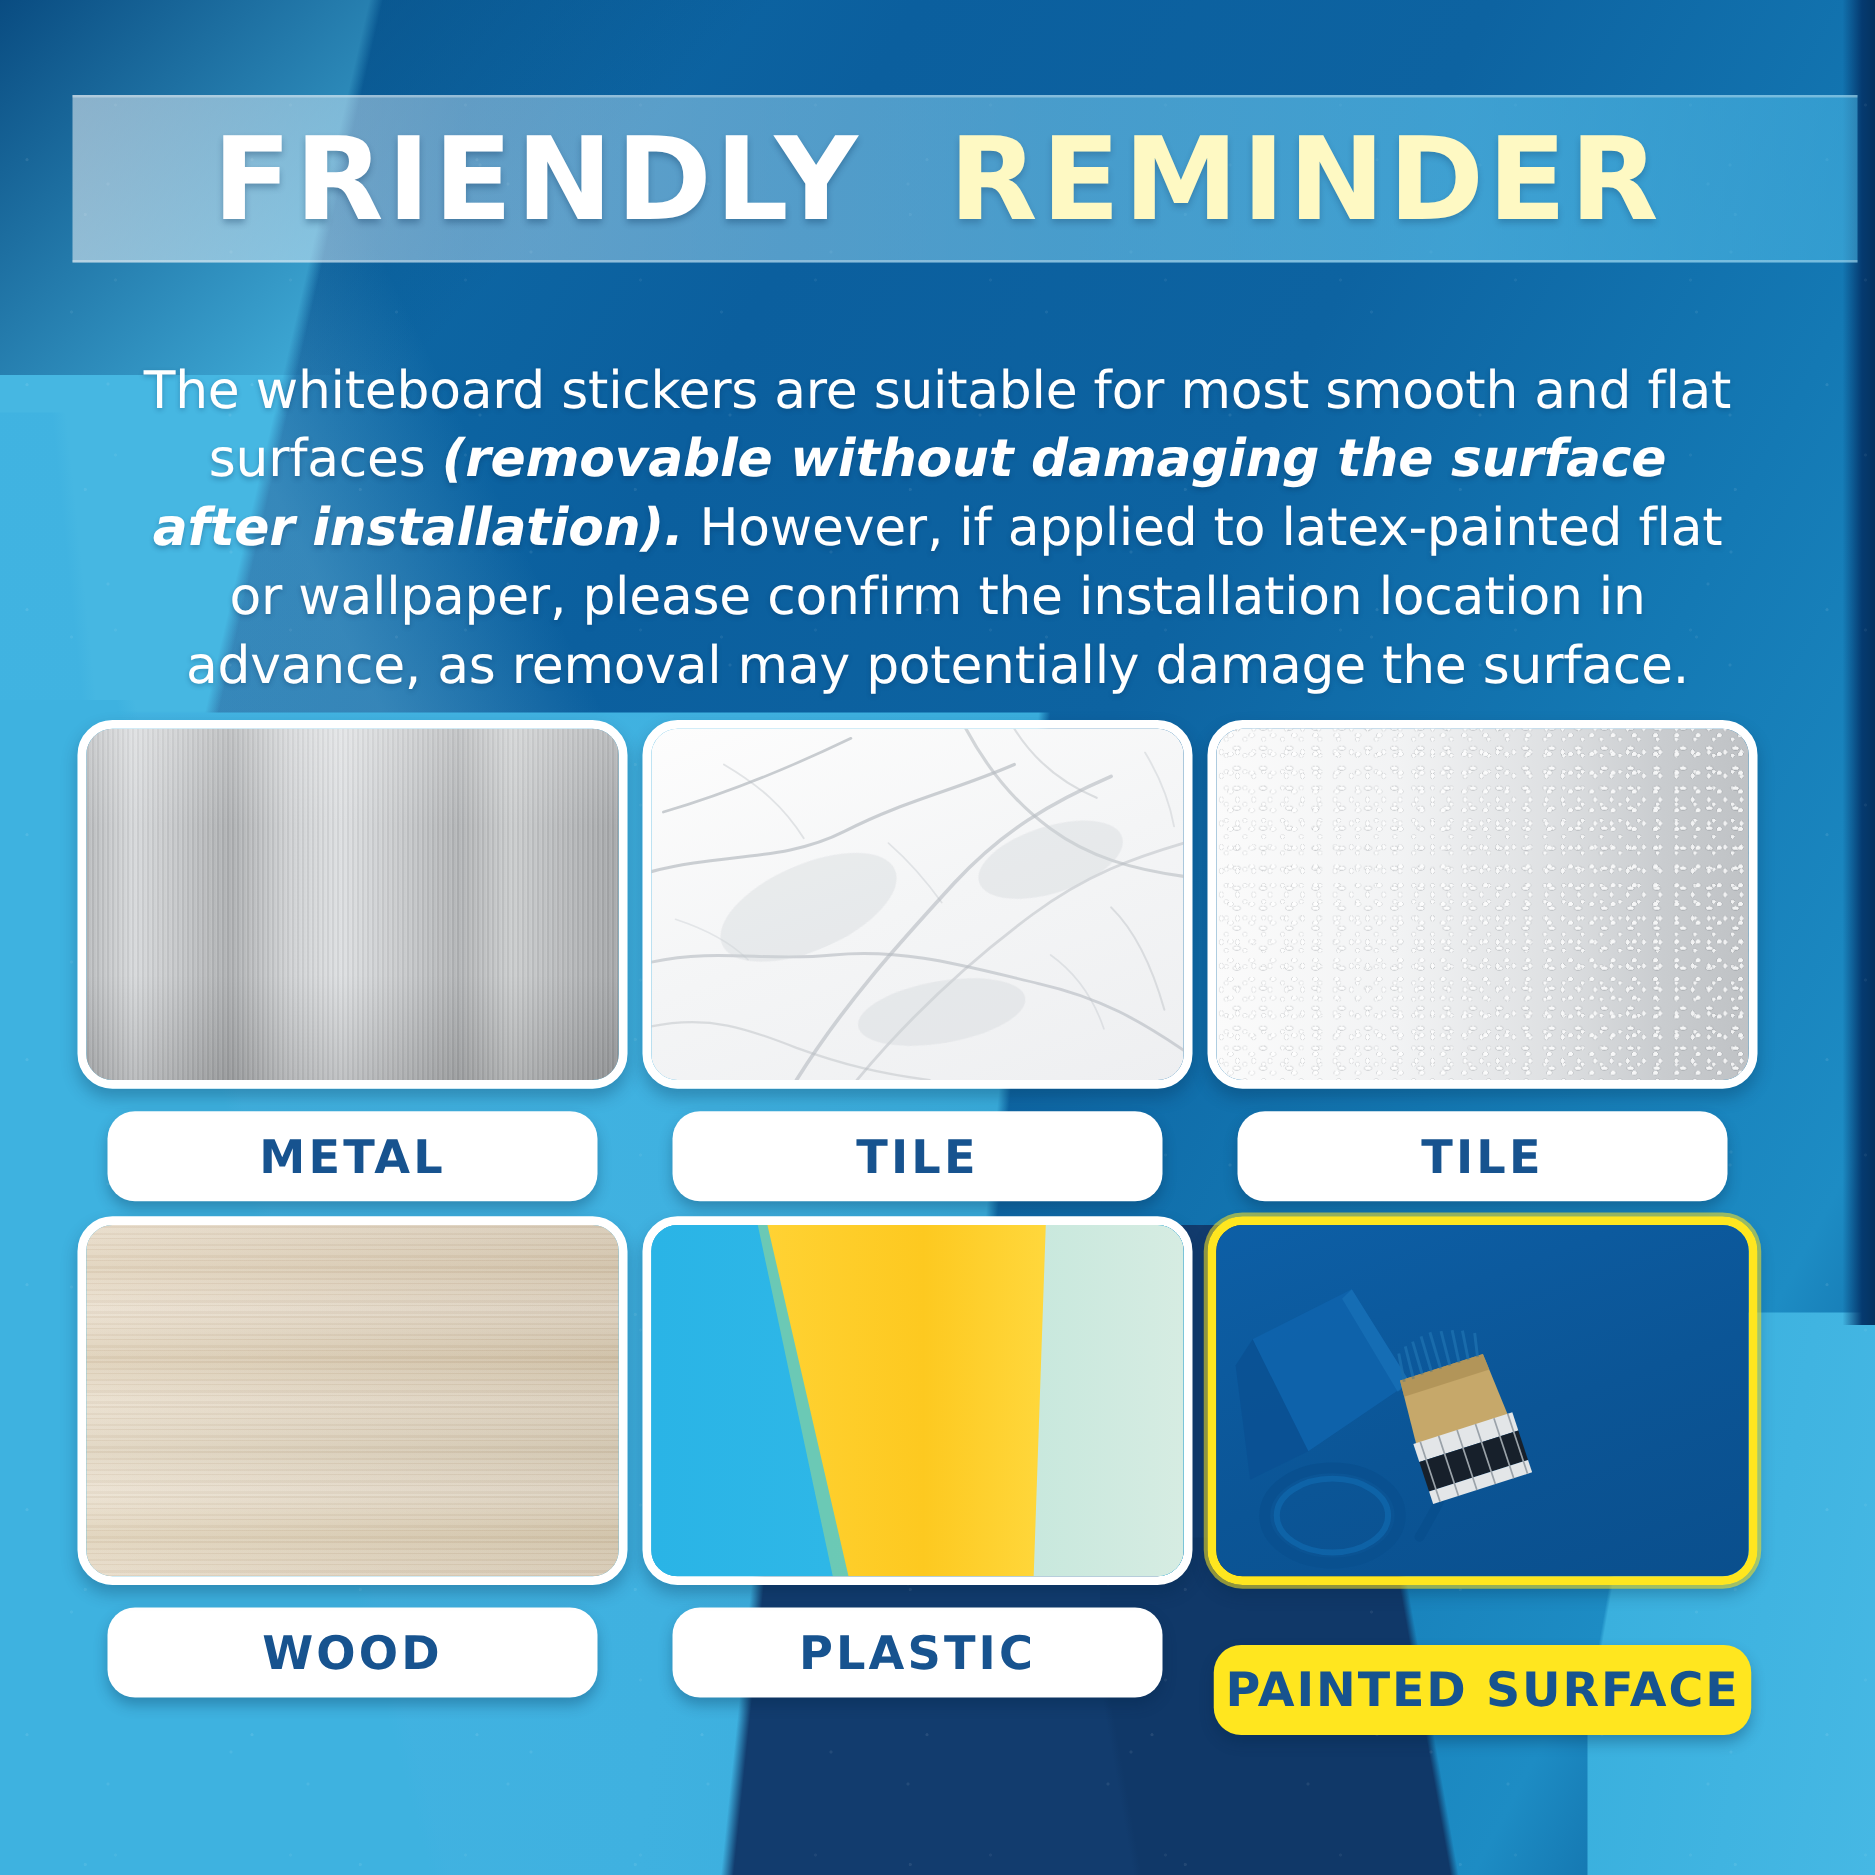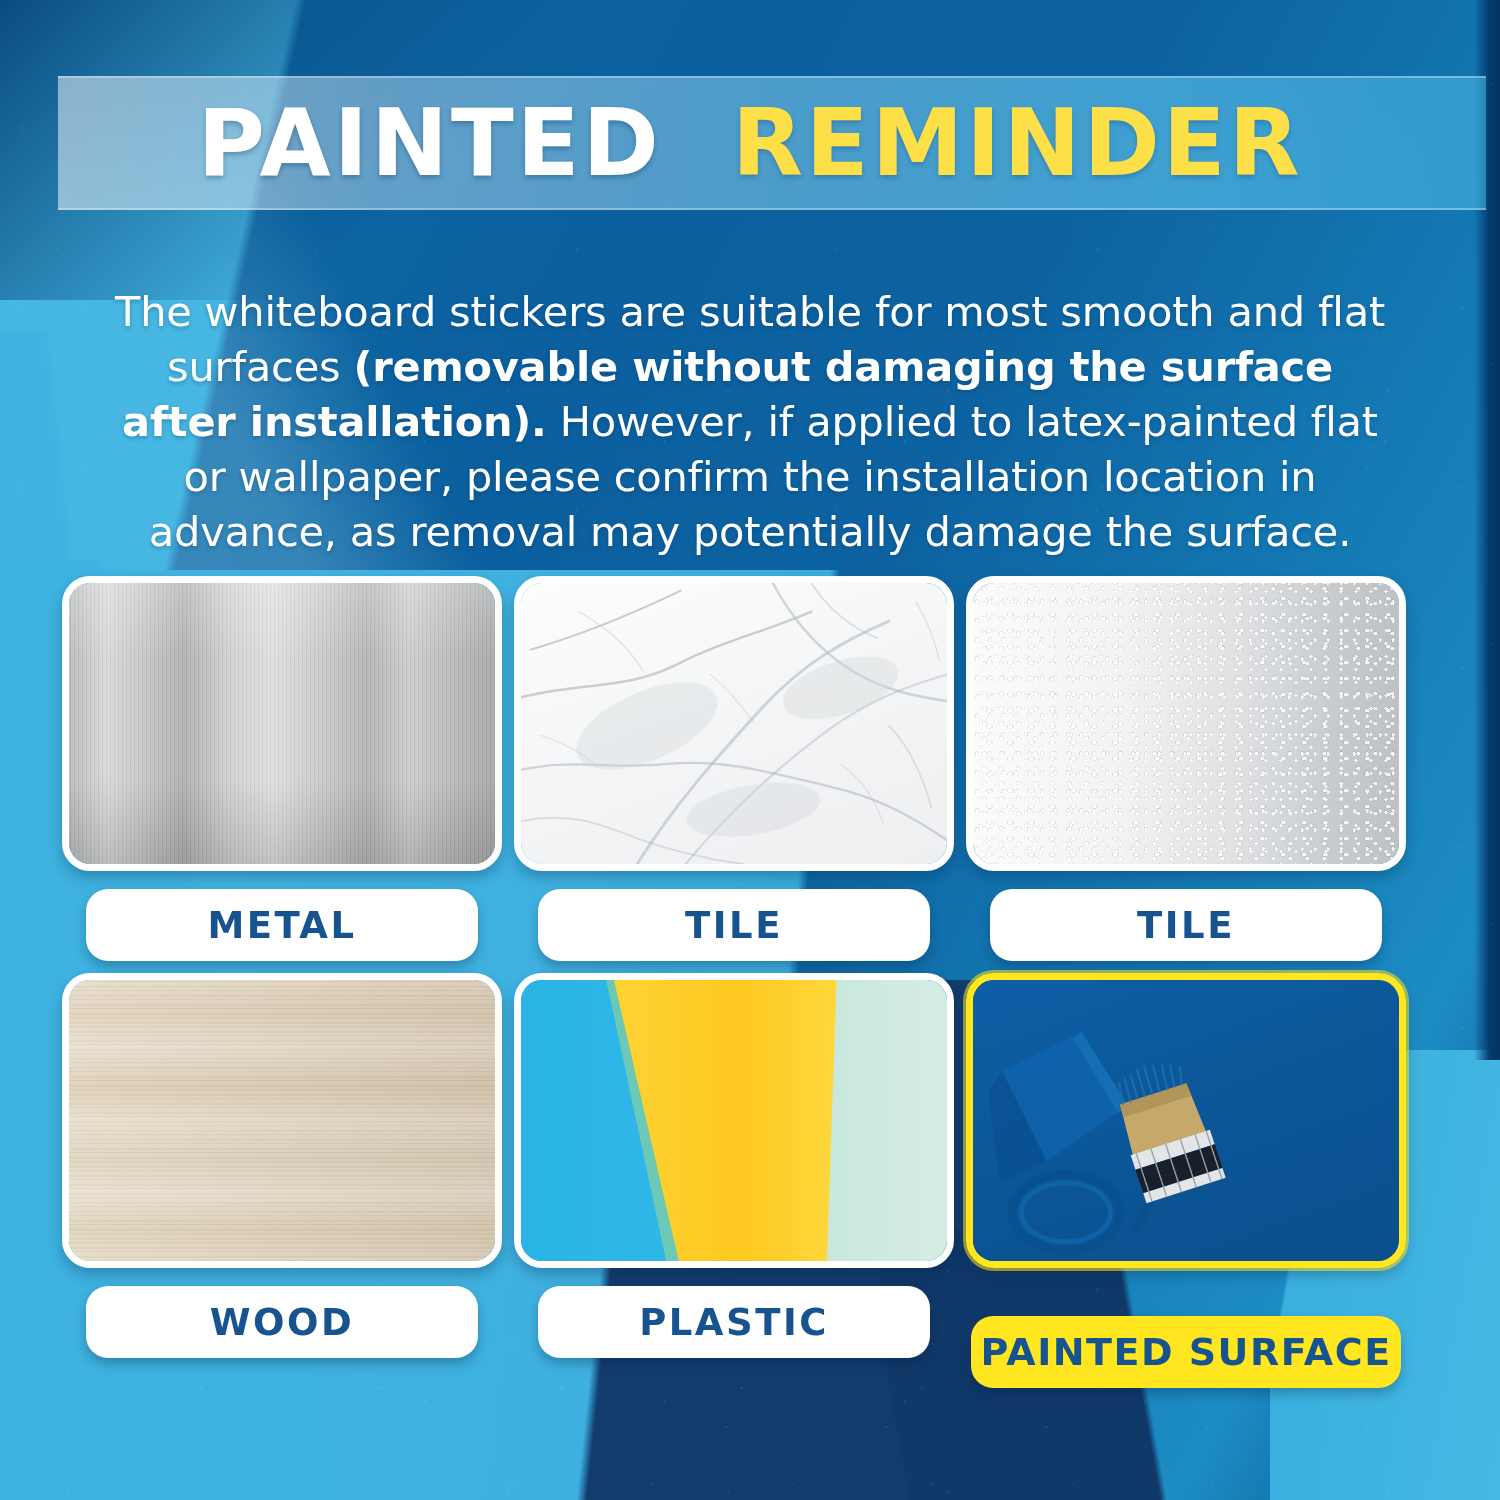--- a/index.html
+++ b/index.html
@@ -151,37 +151,38 @@
     font-size: 92px;
     letter-spacing: 3px;
     line-height: 132px;
     white-space: nowrap;
   }
   .title .w1 {
     color: #ffffff;
     text-shadow: 0 3px 5px rgba(0,40,80,.30);
   }
   .title .w2 {
-    color: #fde047;
+    color: #fef9c3;
     text-shadow: 0 3px 5px rgba(0,30,70,.22);
   }
 
   
   .body-copy {
     position: absolute;
     left: 110px; width: 1280px; top: 242px;
     text-align: center;
     color: #ffffff;
     font-family: "DejaVu Sans", sans-serif;
     font-size: 41.5px;
     line-height: 55px;
     letter-spacing: -0.2px;
     text-shadow: 0 2px 4px rgba(0,45,90,.30);
   }
   .body-copy .em {
+    font-style: italic;
     font-weight: 700;
     text-align: center;
   }
 
   
   .grid {
     position: absolute;
     left: 62px; top: 576px;
     width: 1380px;
     display: grid;
@@ -312,21 +313,21 @@
   <div class="bg-layer bg-lower-left"></div>
   <div class="bg-navy-wedge"></div>
   <div class="bg-navy-wedge2"></div>
   <div class="bg-right-cyan"></div>
   <div class="bg-topleft"></div>
   <div class="bg-right-edge"></div>
   <div class="bg-speckle"></div>
 
   <div class="title-band"></div>
   <div class="title">
-    <span class="w1">PAINTED</span><span>&nbsp;&nbsp;</span><span class="w2">REMINDER</span>
+    <span class="w1">FRIENDLY</span><span>&nbsp;&nbsp;</span><span class="w2">REMINDER</span>
   </div>
 
   <p class="body-copy"><span>The whiteboard stickers are suitable for most smooth and flat surfaces </span><span class="em">(removable without damaging the surface after installation).</span><span> However, if applied to latex-painted flat or wallpaper, please confirm the installation location in advance, as removal may potentially damage the surface.</span></p>
 
   <div class="grid">
 
     <div class="cell">
       <div class="swatch">
         <div class="swatch-inner tex-metal"></div>
       </div>

